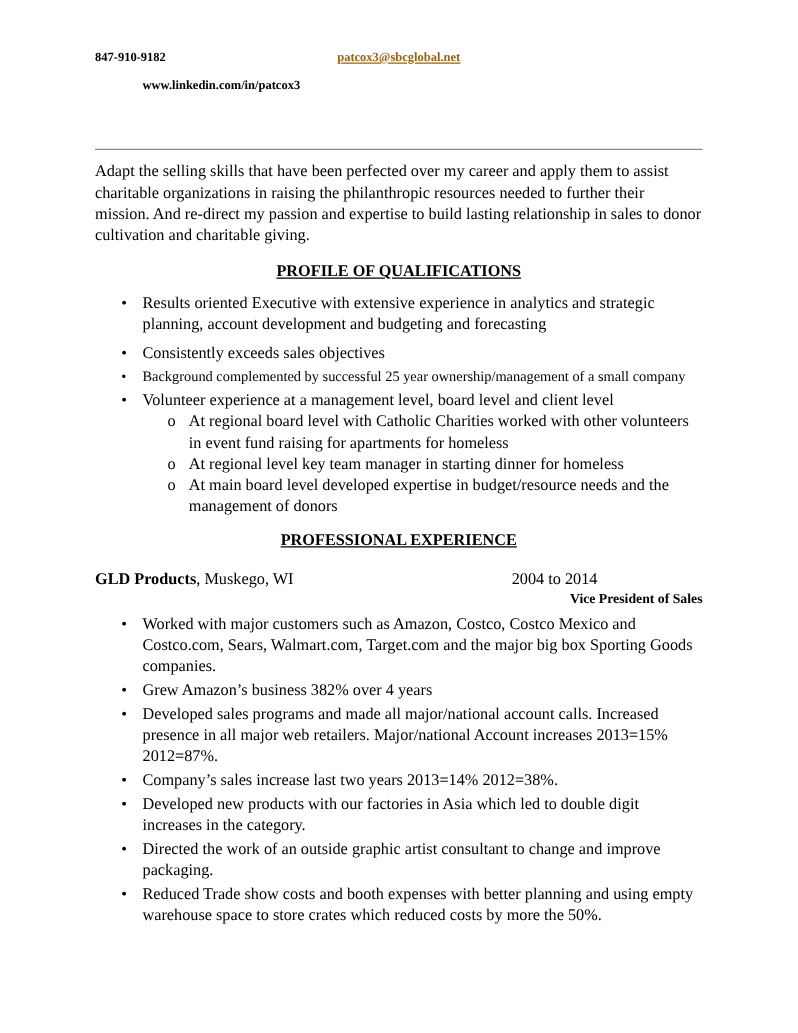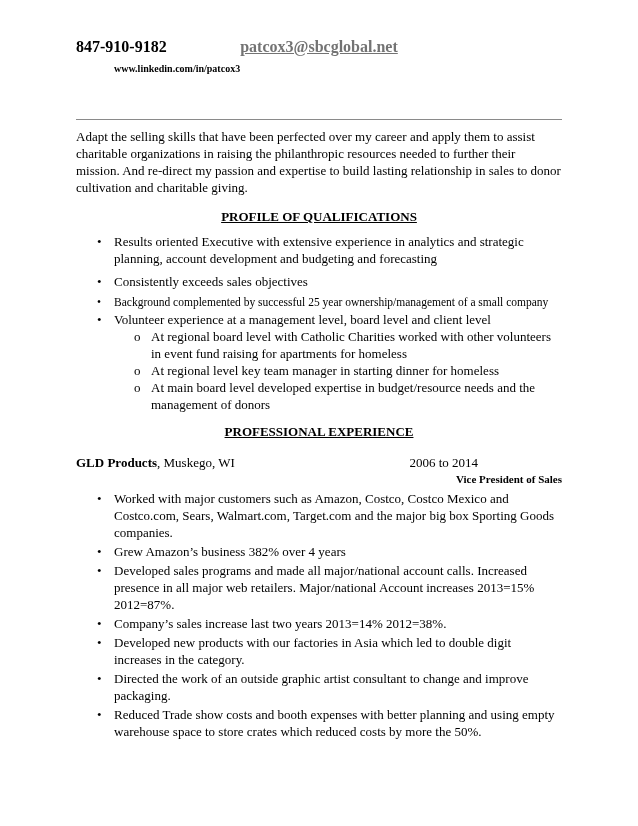--- a/index.html
+++ b/index.html
@@ -7,23 +7,23 @@
   body {
     width:638px; height:826px;
     font-family:"Liberation Serif", serif;
     color:#000000;
     overflow:hidden;
   }
   .page { padding:34px 76px 0 76px; }
 
   
   .name { text-align:center; font-weight:bold; font-size:17px; line-height:21px; }
-  .contact-line { position:relative; text-align:center; font-weight:bold; font-size:16px; line-height:20px; margin-top:3px; }
+  .contact-line { position:relative; text-align:center; font-weight:bold; font-size:10px; line-height:20px; margin-top:3px; }
   .phone { position:absolute; left:0; top:0; }
-  .email { color:#737373; text-decoration:underline; cursor:pointer;text-align:center; }
+  .email { color:#a16207; text-decoration:underline; cursor:pointer;text-align:center; }
   .linkedin { font-weight:bold; font-size:10px; line-height:20px; margin-left:38px; margin-top:2px; }
   .divider { border:none; border-top:1px solid #8a8a8a; margin-top:40px; }
 
   
   .section-heading {
     text-align:center; font-weight:bold; text-decoration:underline;
     font-size:13px; line-height:17px;
   }
   .h-objective { margin-top:26px; }
   .h-qual { margin-top:12px; }
@@ -105,21 +105,21 @@
     </div>
   </div>
 
   <div>
     <div class="section-heading h-exp">PROFESSIONAL EXPERIENCE</div>
 
     <div class="company-line">
       <span>
         <span class="company-name">GLD Products</span><span>, Muskego, WI</span>
       </span>
-      <span class="dates">2006 to 2014</span>
+      <span class="dates">2004 to 2014</span>
     </div>
     <div class="job-title">Vice President of Sales</div>
 
 
     <div class="exp-list">
       <div class="li l1">
         <span class="marker">•</span>
         <span class="txt">Worked with major customers such as Amazon, Costco, Costco Mexico and Costco.com, Sears, Walmart.com, Target.com and the major big box Sporting Goods companies.</span>
       </div>
       <div class="li l1">

